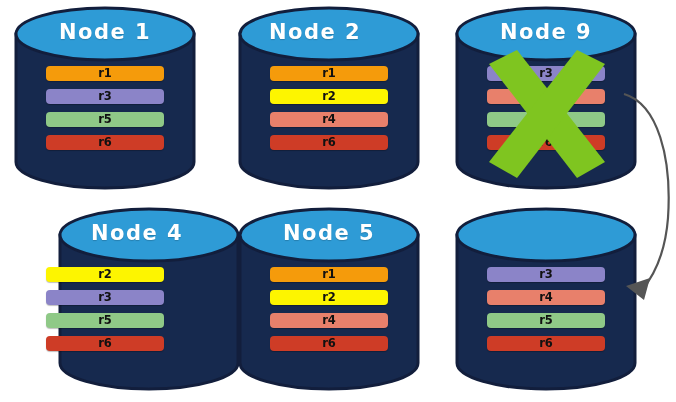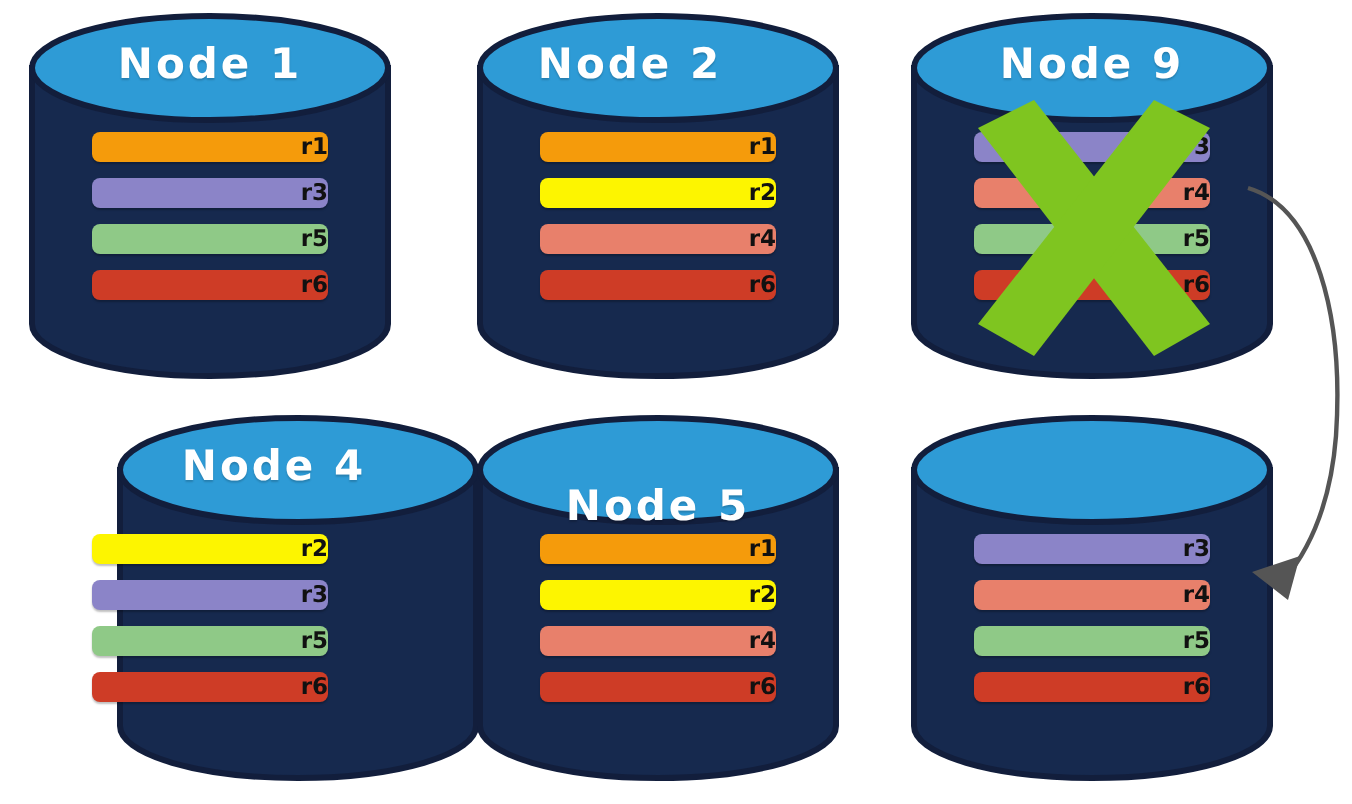--- a/index.html
+++ b/index.html
@@ -26,21 +26,21 @@
     pointer-events:none;
   }
   .bar{
     position:absolute;
     height:15px;
     border-radius:4px;
     color:#111111;
     font-size:11.5px;
     font-weight:bold;
     line-height:15px;
-    text-align:right;
+    text-align:center;
     font-family:"DejaVu Sans", sans-serif;
     box-shadow:0 1px 1px rgba(0,0,0,.25);
   }
   .xmark{position:absolute;pointer-events:none;}
   .arrow{position:absolute;left:600px;top:78px;}
 </style>
 </head>
 <body style="background: rgb(255, 255, 255);">
 
 <div id="stage">
@@ -92,21 +92,21 @@
       <div class="bar" style="background: rgb(253, 245, 0); left: 32px; width: 118px; top: 60px;">r2</div>
       <div class="bar" style="background: rgb(139, 132, 200); left: 32px; width: 118px; top: 83px;">r3</div>
       <div class="bar" style="background: rgb(143, 201, 135); left: 32px; width: 118px; top: 106px;">r5</div>
       <div class="bar" style="background: rgb(206, 60, 38); left: 32px; width: 118px; top: 129px;">r6</div>
     </div>
     <div class="node" style="left: 238px; top: 207px; width: 182px; height: 184px;">
   <svg width="182" height="184" viewBox="0 0 182 184">
     <path d="M2,28 L2,156 A89,26 0 0 0 180,156 L180,28 Z" fill="#16294E" stroke="#121E3C" stroke-width="3"></path>
     <ellipse cx="91" cy="28" rx="89" ry="26" fill="#2E9BD6" stroke="#121E3C" stroke-width="3"></ellipse>
   </svg>
-      <div class="title" style="top: 14px; margin-top: 20px;">Node  5</div>
+      <div class="title" style="top: 14px;">Node  5</div>
       <div class="bar" style="background: rgb(245, 155, 11); left: 32px; width: 118px; top: 60px;">r1</div>
       <div class="bar" style="background: rgb(253, 245, 0); left: 32px; width: 118px; top: 83px;">r2</div>
       <div class="bar" style="background: rgb(232, 128, 107); left: 32px; width: 118px; top: 106px;">r4</div>
       <div class="bar" style="background: rgb(206, 60, 38); left: 32px; width: 118px; top: 129px;">r6</div>
     </div>
     <div class="node" style="left: 455px; top: 207px; width: 182px; height: 184px;">
   <svg width="182" height="184" viewBox="0 0 182 184">
     <path d="M2,28 L2,156 A89,26 0 0 0 180,156 L180,28 Z" fill="#16294E" stroke="#121E3C" stroke-width="3"></path>
     <ellipse cx="91" cy="28" rx="89" ry="26" fill="#2E9BD6" stroke="#121E3C" stroke-width="3"></ellipse>
   </svg>

